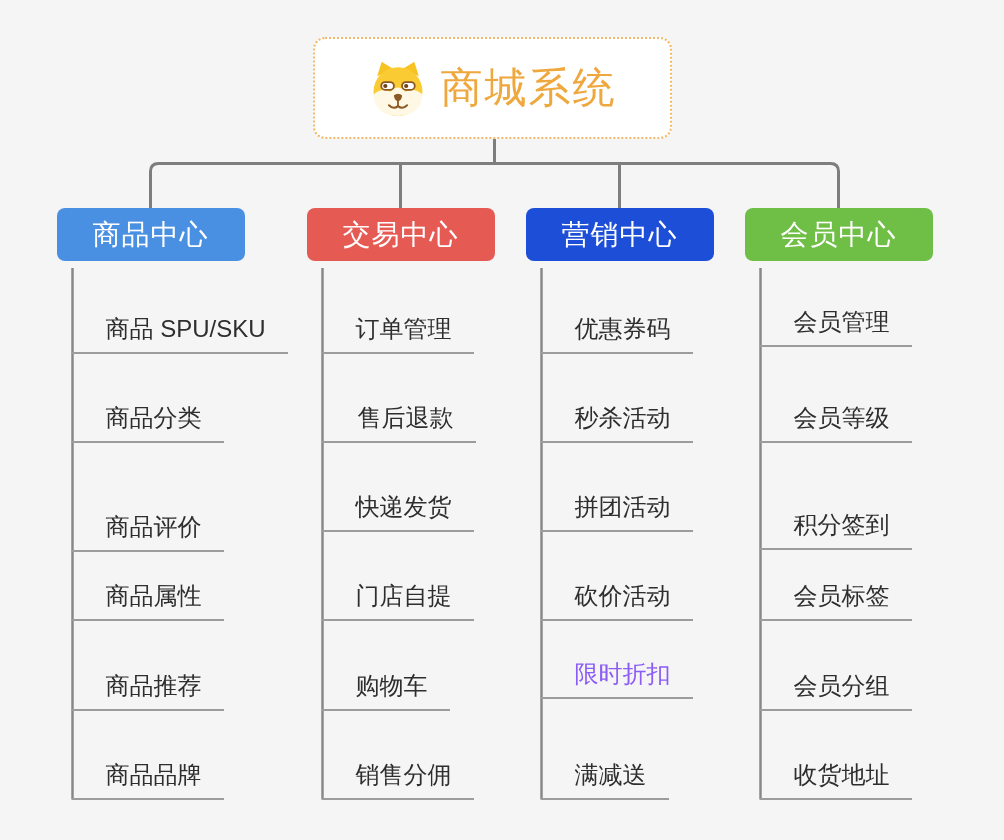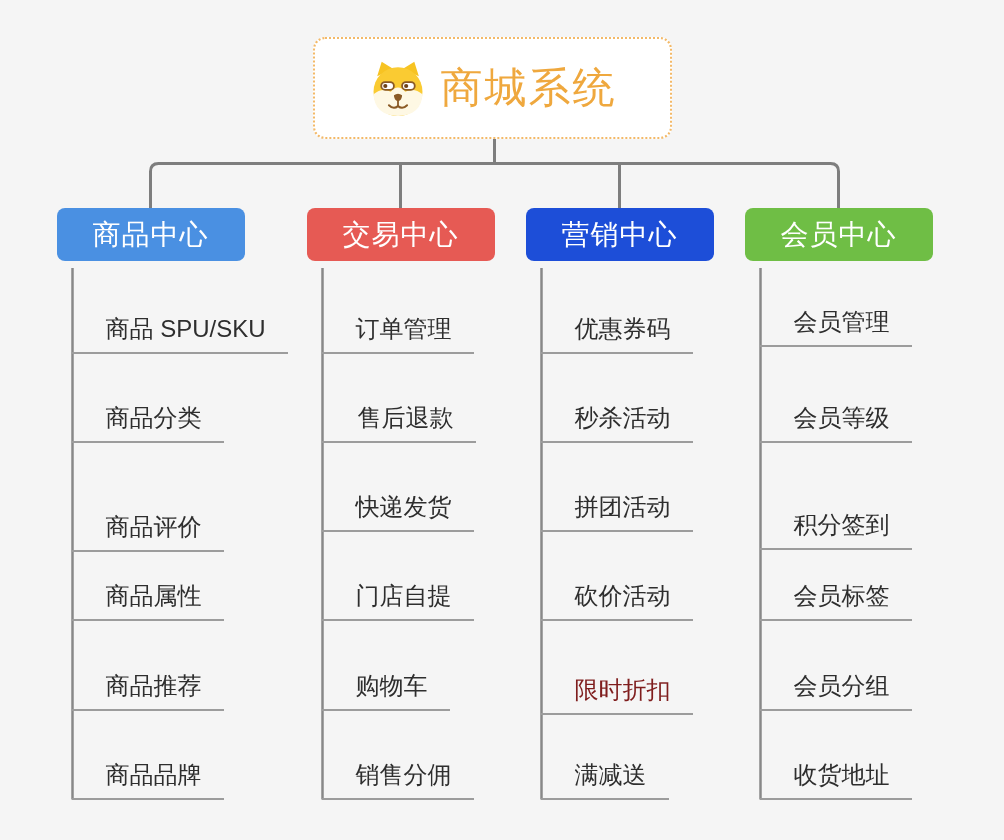--- a/index.html
+++ b/index.html
@@ -105,21 +105,21 @@
       <div class="child-topic" style="left: 321.5px; top: 399px; border-bottom-color: rgb(156, 156, 156); color: rgb(46, 46, 46); padding-left: 36px;">售后退款</div>
       <div class="child-topic" style="left: 321.5px; top: 488px; border-bottom-color: rgb(156, 156, 156); color: rgb(46, 46, 46);">快递发货</div>
       <div class="child-topic" style="left: 321.5px; top: 577px; border-bottom-color: rgb(156, 156, 156); color: rgb(46, 46, 46);">门店自提</div>
       <div class="child-topic" style="left: 321.5px; top: 666.5px; border-bottom-color: rgb(156, 156, 156); color: rgb(46, 46, 46);">购物车</div>
       <div class="child-topic" style="left: 321.5px; top: 755.5px; border-bottom-color: rgb(156, 156, 156); color: rgb(46, 46, 46);">销售分佣</div>
       <div class="branch-node" style="left: 525.5px; top: 208px; background: #1d4ed8; text-align: center;">营销中心</div>
       <div class="child-topic" style="left: 540.5px; top: 310px; border-bottom-color: rgb(156, 156, 156); color: rgb(46, 46, 46);">优惠券码</div>
       <div class="child-topic" style="left: 540.5px; top: 399px; border-bottom-color: rgb(156, 156, 156); color: rgb(46, 46, 46);">秒杀活动</div>
       <div class="child-topic" style="left: 540.5px; top: 488px; border-bottom-color: rgb(156, 156, 156); color: rgb(46, 46, 46);">拼团活动</div>
       <div class="child-topic" style="left: 540.5px; top: 577px; border-bottom-color: rgb(156, 156, 156); color: rgb(46, 46, 46);">砍价活动</div>
-      <div class="child-topic" style="left: 540.5px; top: 671px; border-bottom-color: rgb(156, 156, 156); color: #7f1d1d;">限时折扣</div>
+      <div class="child-topic" style="left: 540.5px; top: 655px; border-bottom-color: rgb(156, 156, 156); color: #8b5cf6;">限时折扣</div>
       <div class="child-topic" style="left: 540.5px; top: 755.5px; border-bottom-color: rgb(156, 156, 156); color: rgb(46, 46, 46);">满减送</div>
       <div class="branch-node" style="left: 744.5px; top: 208px; background: rgb(111, 190, 69);">会员中心</div>
       <div class="child-topic" style="left: 759.5px; top: 303px; border-bottom-color: rgb(156, 156, 156); color: rgb(46, 46, 46);">会员管理</div>
       <div class="child-topic" style="left: 759.5px; top: 399px; border-bottom-color: rgb(156, 156, 156); color: rgb(46, 46, 46);">会员等级</div>
       <div class="child-topic" style="left: 759.5px; top: 488px; border-bottom-color: rgb(156, 156, 156); color: rgb(46, 46, 46); margin-top: 18px;">积分签到</div>
       <div class="child-topic" style="left: 759.5px; top: 577px; border-bottom-color: rgb(156, 156, 156); color: rgb(46, 46, 46);">会员标签</div>
       <div class="child-topic" style="left: 759.5px; top: 666.5px; border-bottom-color: rgb(156, 156, 156); color: rgb(46, 46, 46);">会员分组</div>
       <div class="child-topic" style="left: 759.5px; top: 755.5px; border-bottom-color: rgb(156, 156, 156); color: rgb(46, 46, 46);">收货地址</div>
     </div>
 </div>

